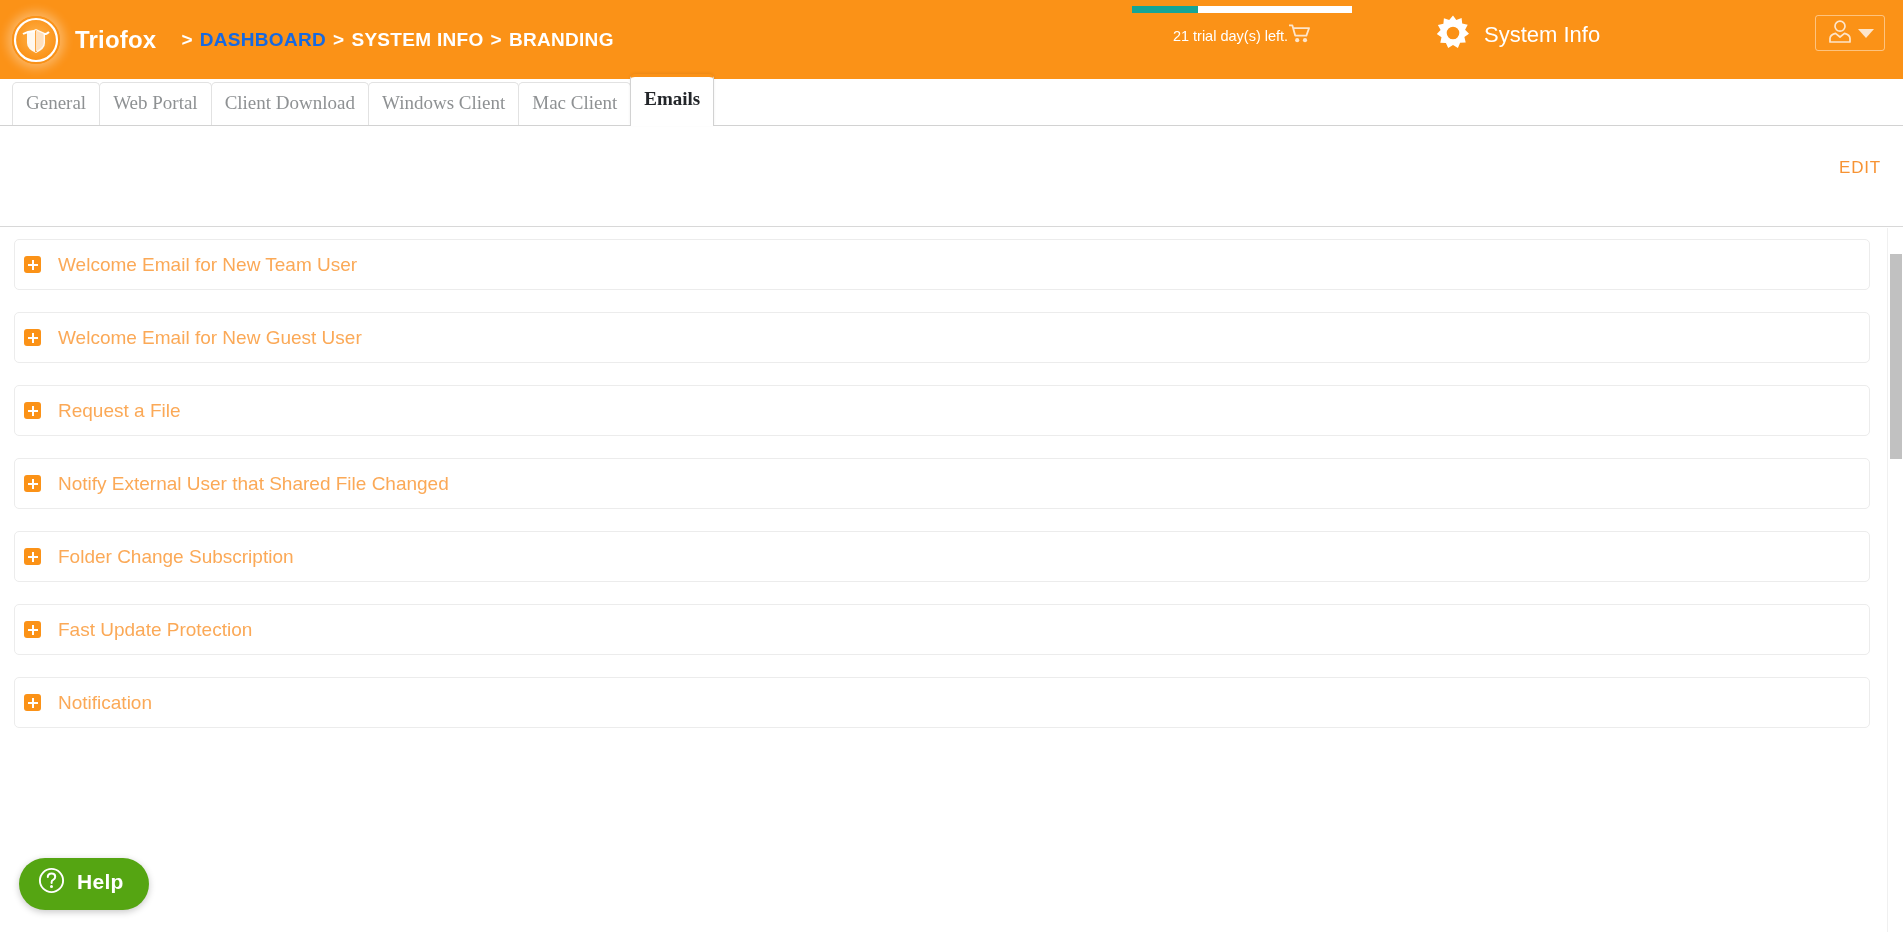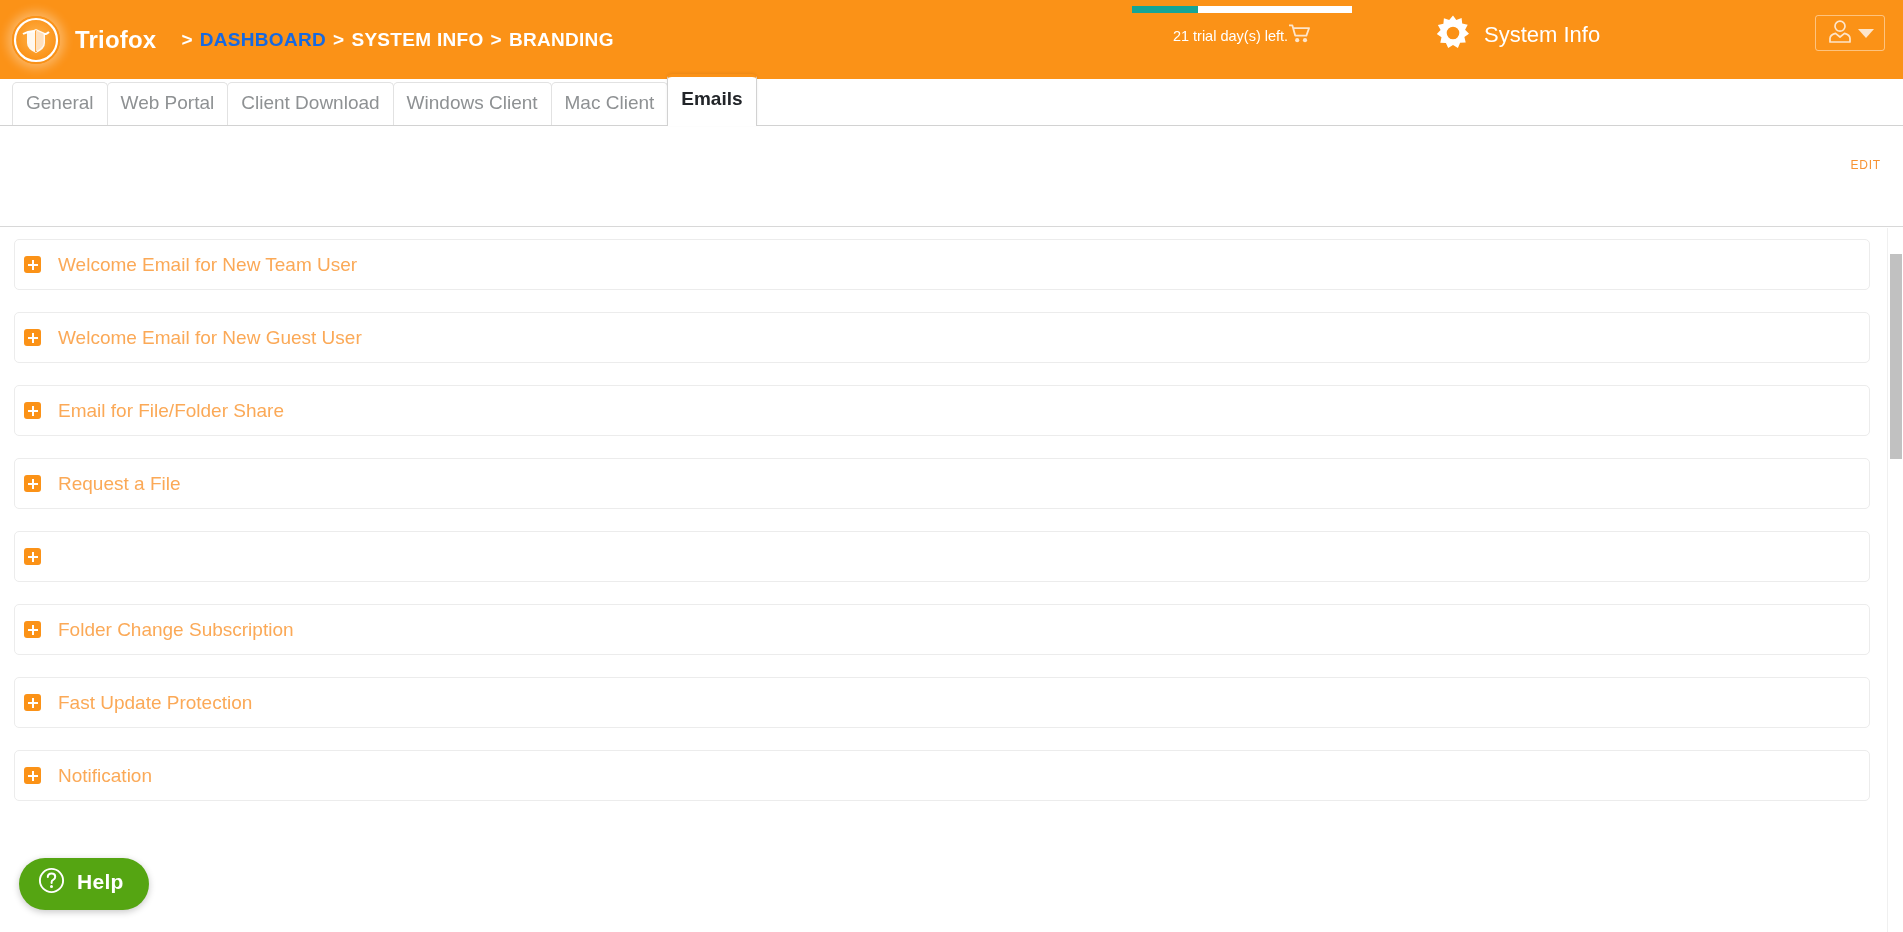--- a/index.html
+++ b/index.html
@@ -123,20 +123,21 @@
     border: 1px solid #e2e2e2;
     border-bottom: none;
     border-top-left-radius: 5px;
     border-top-right-radius: 5px;
     padding: 9px 13px 11px 13px;
     margin-right: -1px;
     line-height: 1.15;
     white-space: nowrap;
     position: relative;
     z-index: 1;
+    font-family: Liberation Serif, serif;
   }
   .tab.active {
     color: #222529;
     font-weight: bold;
     border-color: #d2d2d2;
     border-top: 3px solid #fb9217;
     padding-top: 11px;
     padding-bottom: 16px;
     z-index: 3;
     margin-bottom: -1px;
@@ -146,21 +147,21 @@
   
   .editbar {
     position: absolute; top: 126px; left: 0;
     width: 1903px; height: 101px;
     background: #ffffff;
     border-bottom: 1px solid #d8d8d8;
   }
   .edit-link {
     position: absolute; right: 22px; top: 32px;
     color: #f79333;
-    font-size: 12px;
+    font-size: 17px;
     letter-spacing: .8px;
     cursor: pointer;
   }
 
   
   .listwrap {
     position: absolute; top: 228px; left: 0;
     width: 1903px; height: 704px;
     background: #ffffff;
     overflow: hidden;
@@ -329,32 +330,29 @@
     <div class="email-row">
       <span class="plus-icon"></span>
       <span class="email-label">Welcome Email for New Team User</span>
     </div>
 
     <div class="email-row">
       <span class="plus-icon"></span>
       <span class="email-label">Welcome Email for New Guest User</span>
     </div>
 
-    <div class="email-row">
-      <span class="plus-icon"></span>
-      <span class="email-label">Email for File/Folder Share</span>
-    </div>
 
     <div class="email-row">
       <span class="plus-icon"></span>
       <span class="email-label">Request a File</span>
     </div>
 
     <div class="email-row">
       <span class="plus-icon"></span>
+      <span class="email-label">Notify External User that Shared File Changed</span>
     </div>
 
     <div class="email-row">
       <span class="plus-icon"></span>
       <span class="email-label">Folder Change Subscription</span>
     </div>
 
 
     <div class="email-row">
       <span class="plus-icon"></span>

